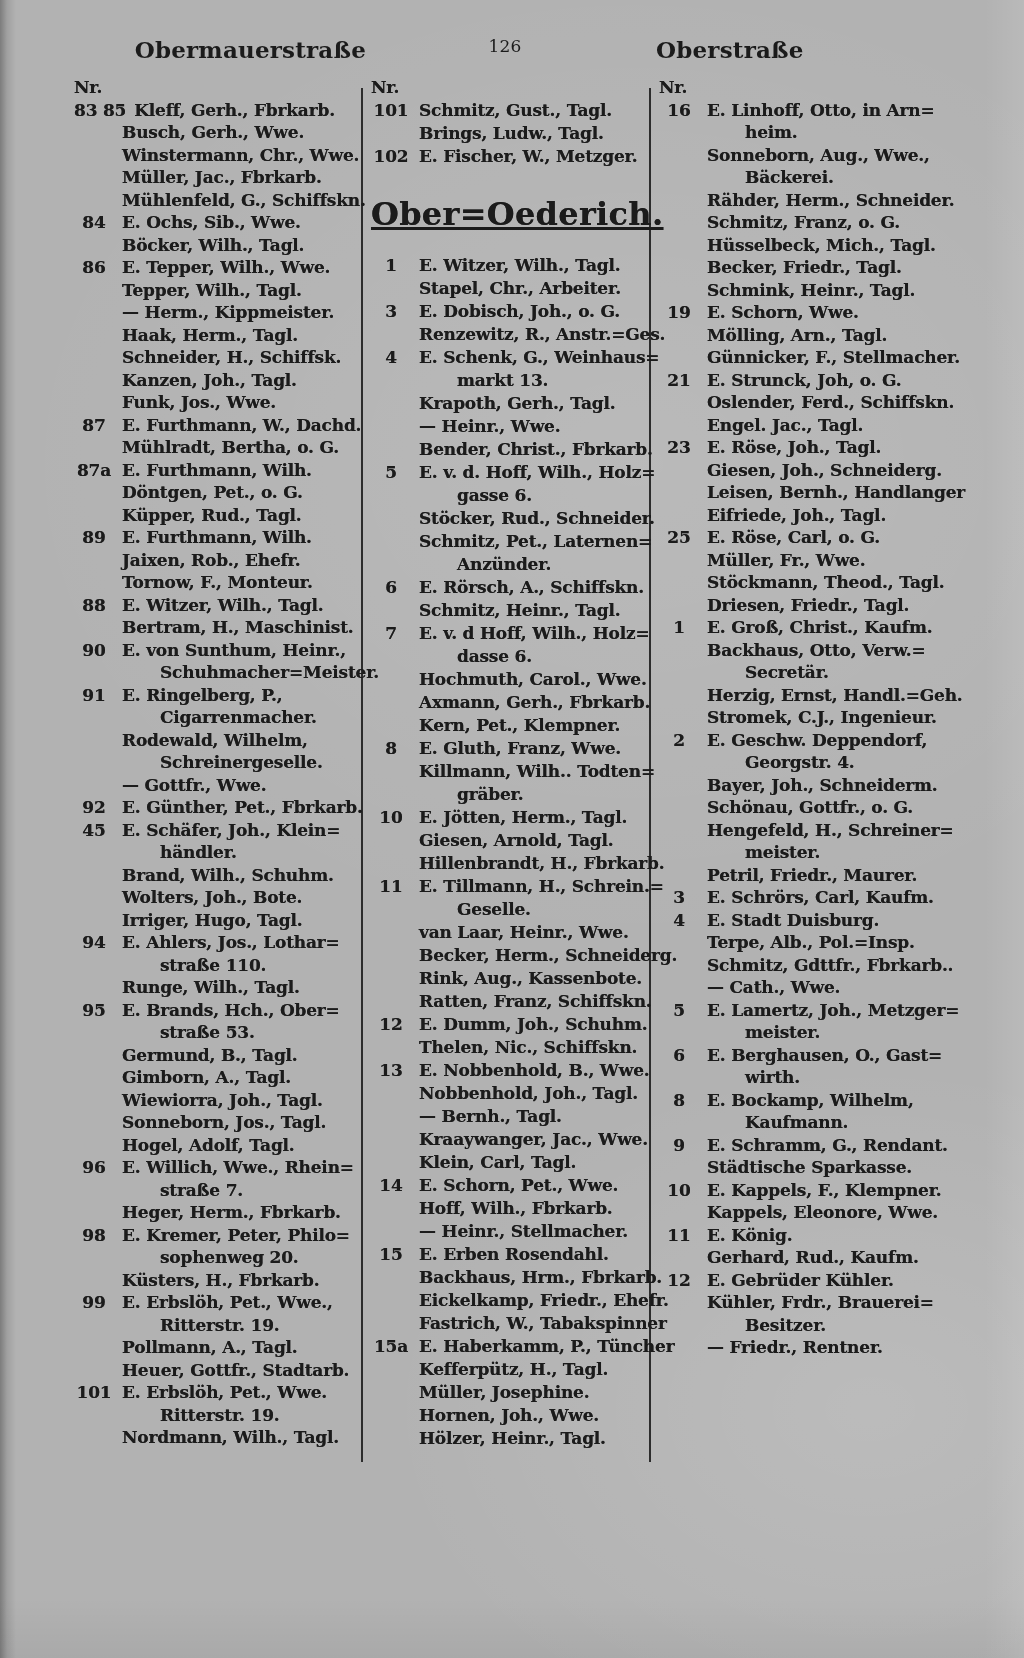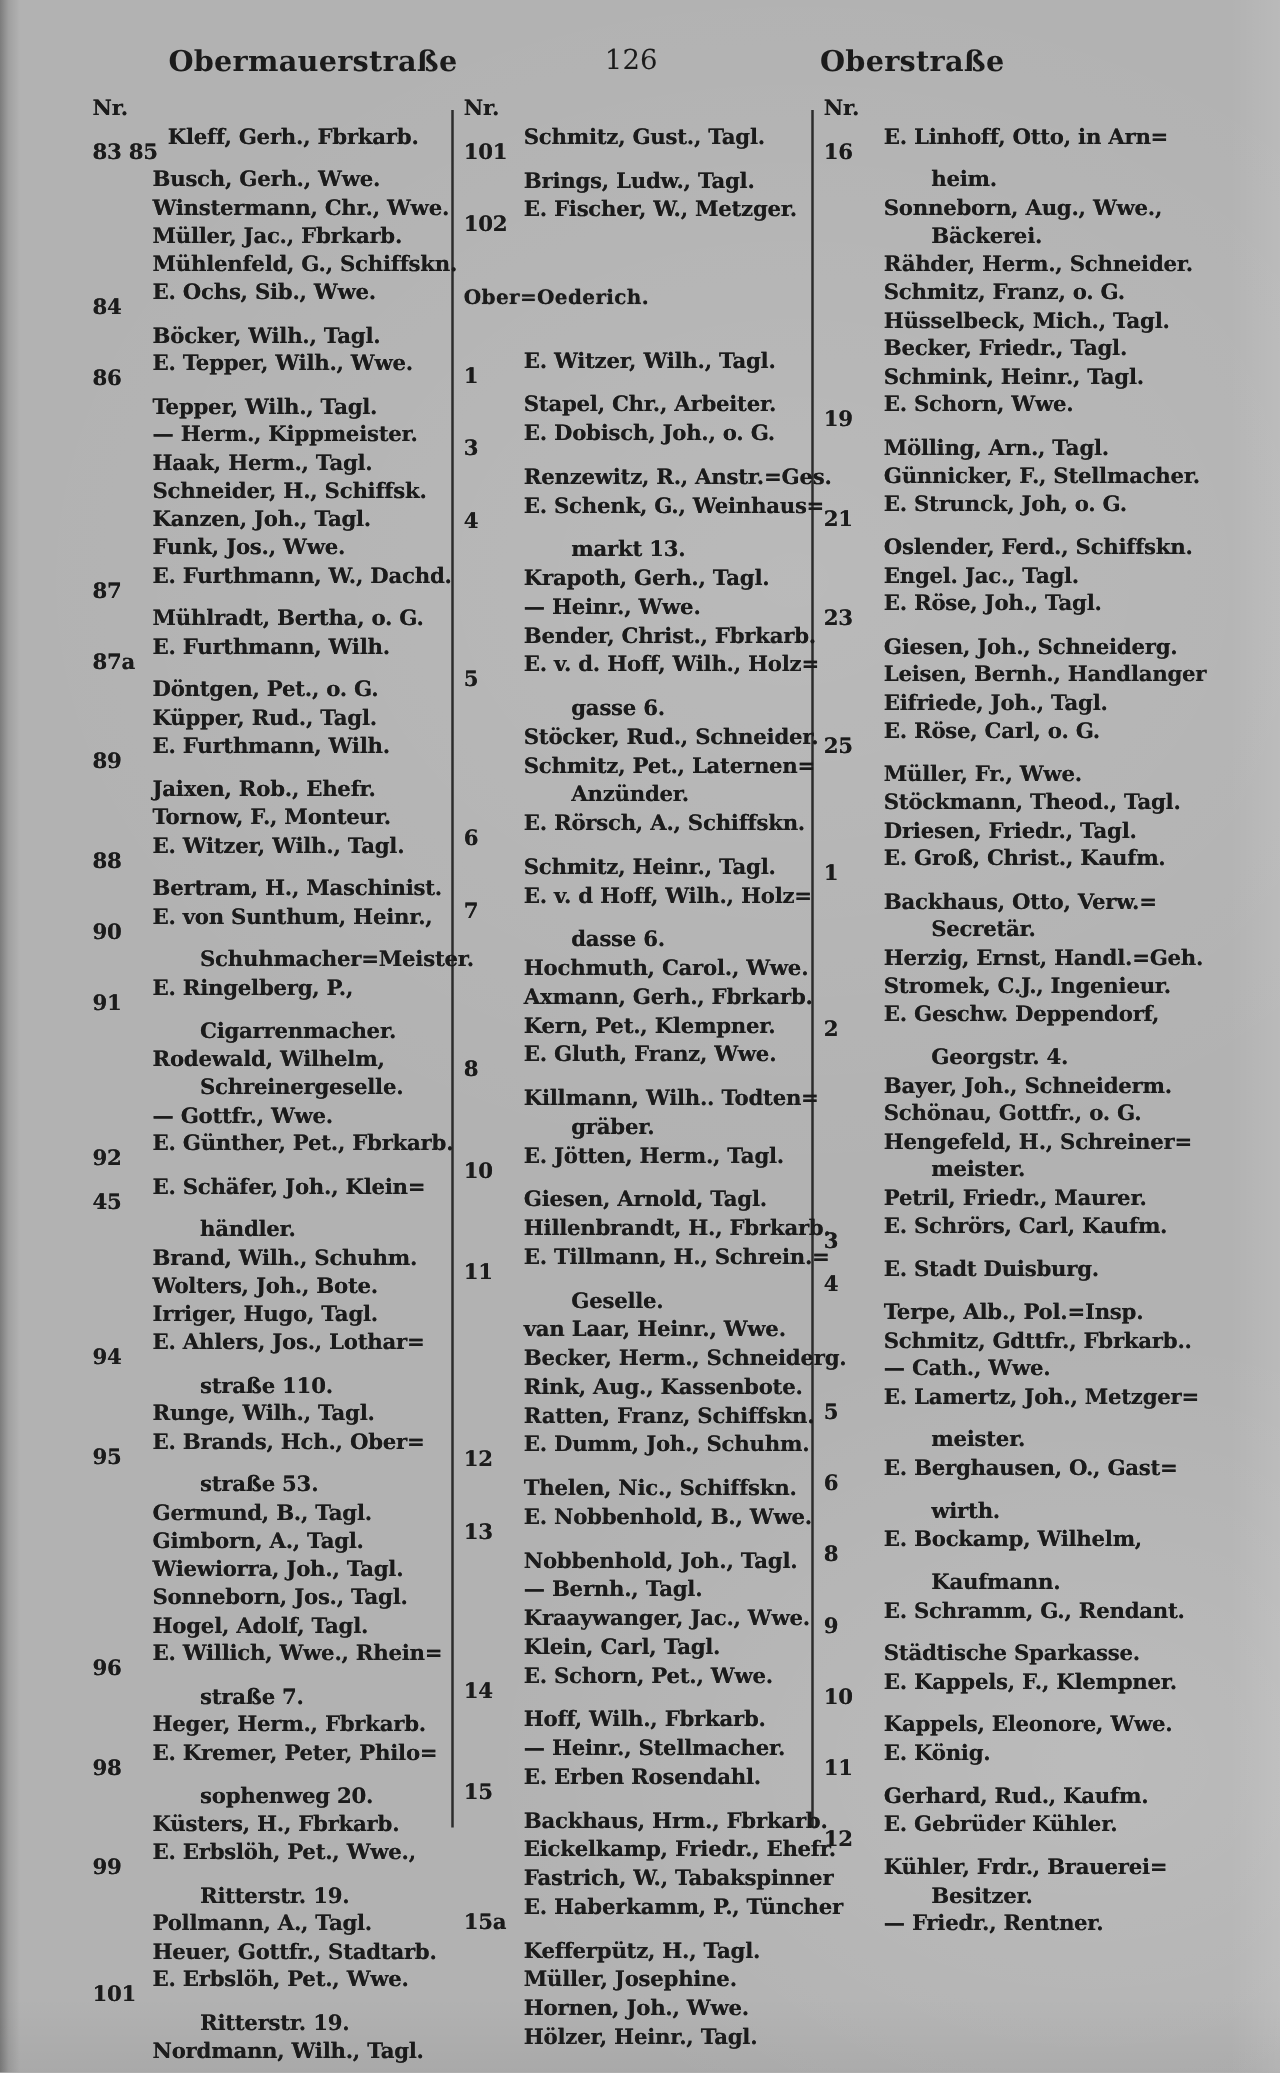--- a/index.html
+++ b/index.html
@@ -14,45 +14,46 @@
     position:absolute;inset:0;
     background:
       radial-gradient(900px 700px at 62% 28%, rgba(255,255,255,0.10), rgba(0,0,0,0) 70%),
       radial-gradient(700px 500px at 85% 85%, rgba(255,255,255,0.12), rgba(0,0,0,0) 70%),
       linear-gradient(90deg, rgba(0,0,0,0.30) 0px, rgba(0,0,0,0.10) 7px, rgba(0,0,0,0) 16px),
       linear-gradient(270deg, rgba(255,255,255,0.10) 0px, rgba(0,0,0,0) 40px),
       linear-gradient(0deg, rgba(0,0,0,0.05) 0px, rgba(0,0,0,0) 60px);
   }
   .hdr{position:absolute;top:36px;font-weight:700;font-size:23px;letter-spacing:0.2px;}
   .hdr-left{left:74px;width:292px;text-align:right;}
-  .hdr-num{left:440px;width:130px;text-align:center;font-weight:400;font-size:22px;}
+  .hdr-num{left:440px;width:130px;text-align:center;font-weight:400;font-size:17px;}
   .hdr-right{left:656px;width:130px;text-align:center;}
   .vsep{position:absolute;width:2px;background:#2c2c2c;}
   .vsep1{left:361px;top:88px;height:1374px;}
   .vsep2{left:649px;top:88px;height:1374px;}
   .col{position:absolute;top:76px;}
   .col1{left:74px;width:292px;}
   .col2{left:371px;width:276px;}
   .col3{left:659px;width:300px;}
   .ln{
     font-size:17px;line-height:22.5px;font-weight:700;
     white-space:nowrap;letter-spacing:-0.2px;
     text-shadow:0 0 0.5px rgba(20,20,20,0.7);
   }
   .col2 .ln{line-height:23px;}
   .ln.label{padding-left:0;}
   .ln.entry{display:flex;}
-  .num{flex:0 0 auto;min-width:40px;text-align:left;margin-right:8px;margin-top:12px;}
+  .num{flex:0 0 auto;min-width:40px;text-align:center;margin-right:8px;}
   .txt{flex:0 0 auto;}
   .ln.sub{padding-left:48px;}
   .ln.wrap{padding-left:86px;}
   .sec-heading{
-    font-size:16px;line-height:32px;font-weight:700;text-align:left;
+    font-size:32px;line-height:32px;font-weight:700;text-align:left;
     margin:30px 0 24px 0;letter-spacing:0.3px;
     text-shadow:0 0 0.6px rgba(20,20,20,0.8);
+    text-decoration:underline;
   }
 </style>
 </head>
 <body>
 
 <div class="paper"></div>
 
 <div class="hdr hdr-left">Obermauerstraße</div>
 <div class="hdr hdr-num">126</div>
 <div class="hdr hdr-right">Oberstraße</div>

